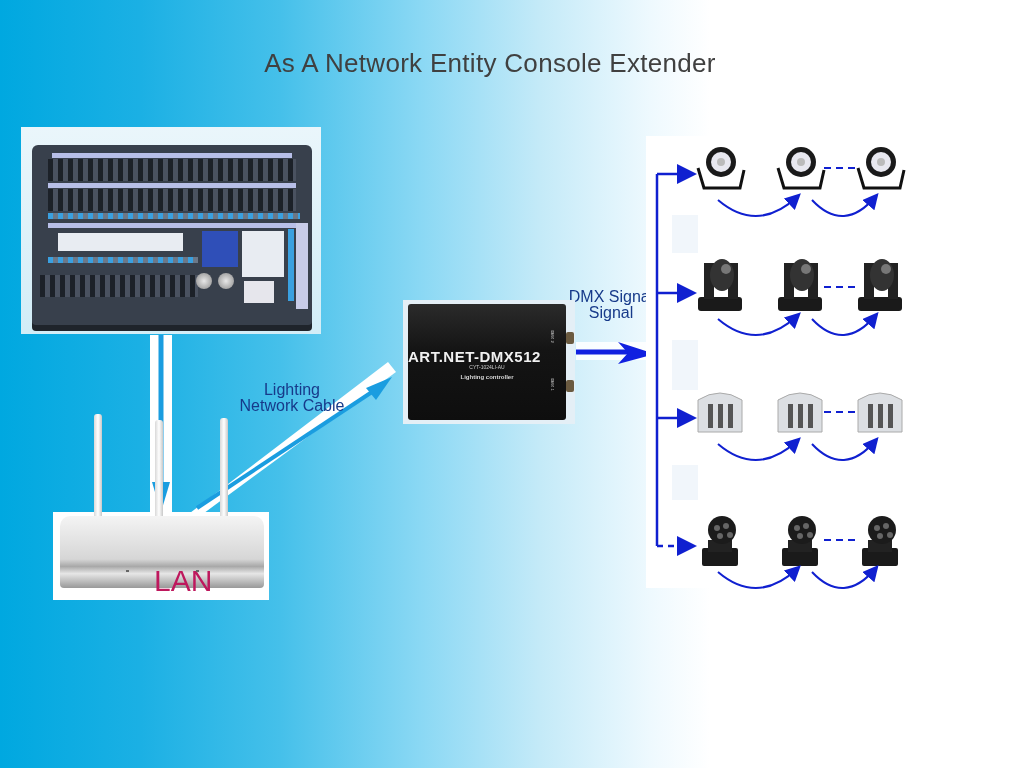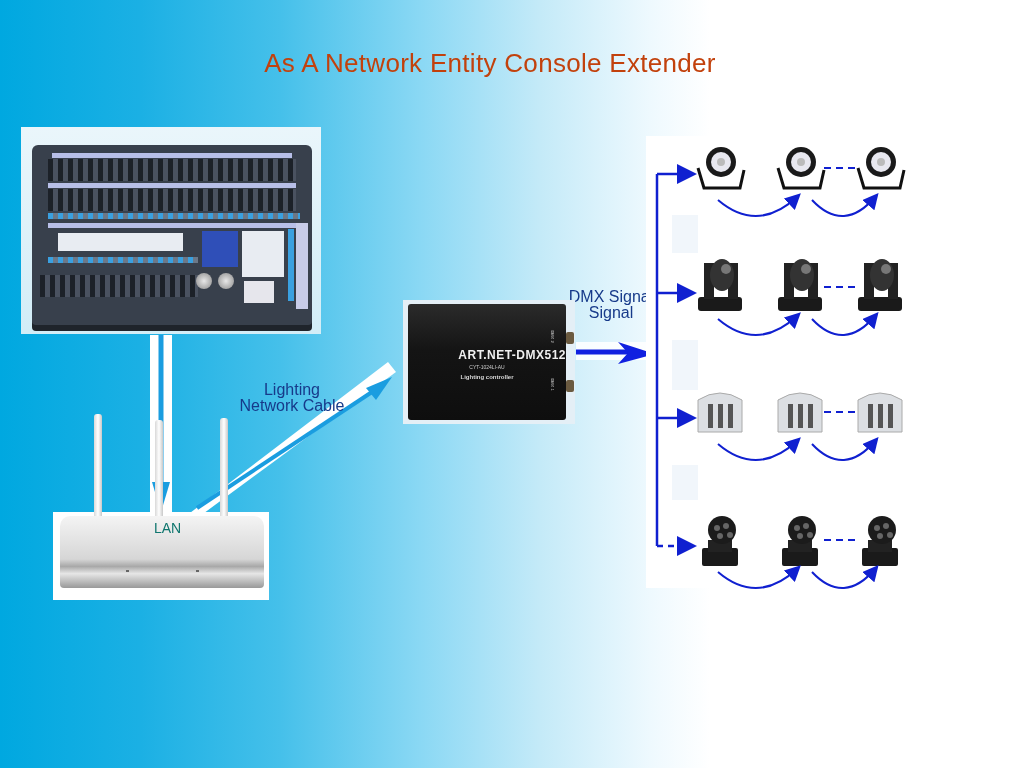--- a/index.html
+++ b/index.html
@@ -2,42 +2,42 @@
 <html><head>
 <meta charset="utf-8">
 <style>
   html, body { margin:0; padding:0; }
   body {
     width:1024px; height:768px; position:relative; overflow:hidden;
     background: linear-gradient(to right, #00a8e0 0px, #1bb0e4 140px, #45c0ea 280px, #8ad8f4 420px, #c4eaf8 540px, #eef9fe 650px, #ffffff 710px, #ffffff 1024px);
     font-family: "Liberation Sans", sans-serif;
   }
   .abs { position:absolute; }
-  .title { left:0; width:980px; top:48px; text-align:center; font-size:26px; color:#c2410c; letter-spacing:0.3px; }
+  .title { left:0; width:980px; top:48px; text-align:center; font-size:26px; color:#404040; letter-spacing:0.3px; }
   .label { color:#173a8a; font-size:16px; line-height:16px; text-align:center; }
-  .lan { font-size:14px; color:#0f766e; }
+  .lan { font-size:30px; color:#be185d;margin-top:44px; }
 
   
   .console-frame { left:21px; top:127px; width:300px; height:207px; background:linear-gradient(#eaf6fb,#d2edf7); }
   .console-body { left:32px; top:145px; width:280px; height:180px; background:#38404c; border-radius:6px 6px 4px 4px; box-shadow:0 6px 0 #1f242b; }
   .fader-row { position:absolute; height:22px; background:repeating-linear-gradient(to right, #1c2128 0 5px, #4a5260 5px 10px); }
   .fader-strip { position:absolute; height:5px; background:#b8bfe8; }
   .btn-row { position:absolute; height:6px; background:repeating-linear-gradient(to right, #3aa0e0 0 5px, #6b7888 5px 10px); }
   .lcd { position:absolute; background:#2f4fb8; }
   .knob { position:absolute; width:16px; height:16px; border-radius:50%; background:radial-gradient(#e8e8e8,#8a8a8a); }
 
   
   .router-frame { left:53px; top:512px; width:216px; height:88px; background:#fff; }
   .router-body { left:60px; top:516px; width:204px; height:72px; background:linear-gradient(#f4f4f4,#d6d6d6 60%,#a8a8a8 70%,#e6e6e6 80%,#999 100%); border-radius:10px 10px 4px 4px; }
   .antenna { width:8px; background:linear-gradient(to right,#d8d8d8,#ffffff,#c8c8c8); border-radius:3px 3px 0 0; }
 
   
   .conv-frame { left:403px; top:300px; width:172px; height:124px; background:#e4eff6; }
   .conv-body { left:408px; top:304px; width:158px; height:116px; background:linear-gradient(#2b2b2b,#141414 40%,#0e0e0e); border-radius:3px; }
-  .conv-t1 { left:408px; width:158px; top:348px; text-align:right; color:#f0f0f0; font-weight:bold; font-size:12px; letter-spacing:0.5px; }
+  .conv-t1 { left:408px; width:158px; top:348px; text-align:left; color:#f0f0f0; font-weight:bold; font-size:15px; letter-spacing:0.5px; }
   .conv-t2 { left:408px; width:158px; top:364px; text-align:center; color:#cfcfcf; font-size:5px; }
   .conv-t3 { left:408px; width:158px; top:374px; text-align:center; color:#d8d8d8; font-size:6px; font-weight:bold; }
   .conv-port { width:8px; height:12px; background:#6a5a40; border-radius:2px; }
   .conv-plabel { color:#ddd; font-size:4px; transform:rotate(90deg); }
 
   
   .fx-panel { left:646px; top:136px; width:280px; height:452px; background:#ffffff; }
   .fx-ghost { background:#f1f6fb; }
 </style>
 </head>

